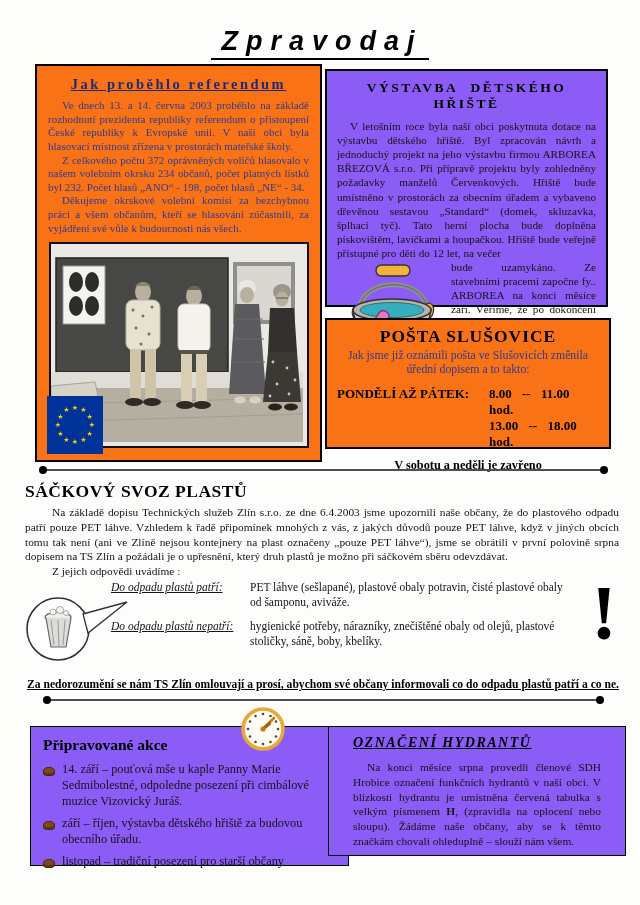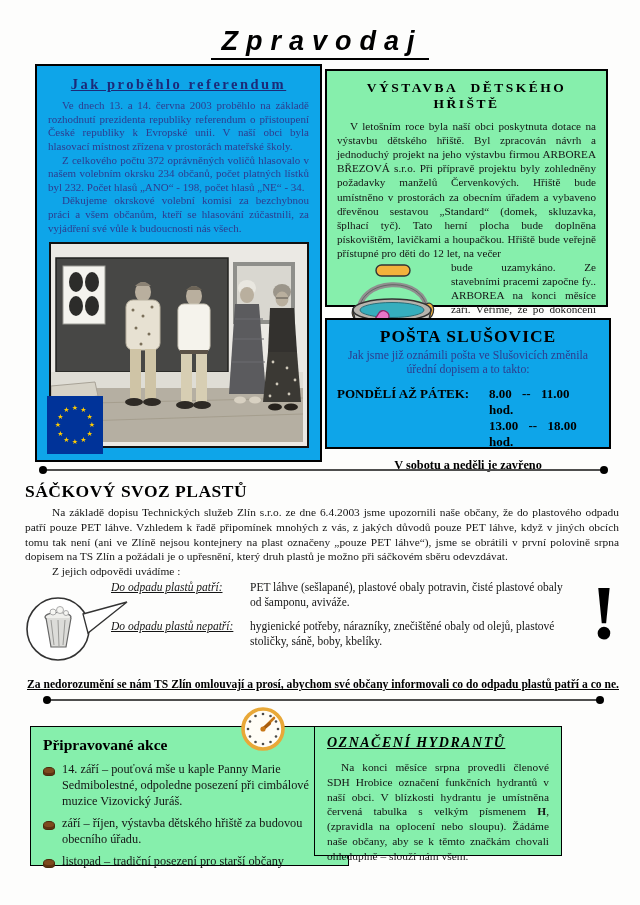--- a/index.html
+++ b/index.html
@@ -8,22 +8,22 @@
     font-family:"Liberation Serif", serif;color:#111;
   }
   
   #masthead{position:absolute;top:26px;left:0;width:100%;text-align:center;}
   #masthead .word{
     display:inline-block;font-family:"Liberation Sans", sans-serif;
     font-weight:700;font-style:italic;font-size:27px;letter-spacing:8px;
     border-bottom:2.5px solid #000;padding:0 6px 1px 10px;color:#000;
   }
   
-  .box{position:absolute;border:2px solid #000;box-sizing:border-box;background:#86efac;}
-  .cyan{background:#0ea5e9;}
+  .box{position:absolute;border:2px solid #000;box-sizing:border-box;background:#8b5cf6;}
+  .cyan{background:#f97316;}
   
   #box-referendum{left:35px;top:64px;width:287px;height:398px;padding:8px 11px;}
   #ref-title{
     text-align:center;font-weight:700;font-size:14.5px;letter-spacing:2.5px;
     text-decoration:underline;color:#1c2a78;margin:2px 0 6px 0;
   }
   .ref-p{
     margin:0;color:#2e3c8e;font-size:11px;line-height:1.24;text-align:justify;text-indent:14px;
   }
   #photo{
@@ -79,21 +79,21 @@
   
   #box-events{left:30px;top:726px;width:319px;height:140px;border-width:1.5px;padding:9px 12px;}
   #events-title{font-weight:700;font-size:15.5px;margin:0 0 8px 0;color:#000;}
   .event-item{display:flex;margin-bottom:6px;font-size:12.3px;line-height:1.3;color:#141414;}
   .event-bullet{
     flex:0 0 10px;height:7px;margin:5px 7px 0 0;background:#7d4a1e;border:1px solid #4a2a0c;
     border-radius:45% 45% 35% 35%;box-shadow:inset 0 -2px 0 #5e3312;
   }
   #clock{position:absolute;left:240px;top:706px;z-index:5;}
   
-  #box-hydrants{left:314px;top:726px;width:248px;height:130px;border-width:1.5px;padding:8px 12px;}
+  #box-hydrants{left:328px;top:726px;width:298px;height:130px;border-width:1.5px;padding:8px 24px;}
   #hyd-title{
     font-weight:700;font-style:italic;font-size:14px;letter-spacing:1.5px;
     text-decoration:underline;margin:0;color:#000;
   }
   #hyd-p{margin:9px 0 0 0;font-size:11.4px;line-height:1.3;text-align:justify;text-indent:14px;color:#141414;}
   .clearfix::after{content:"";display:block;clear:both;}
 </style>
 </head>
 <body>
 

